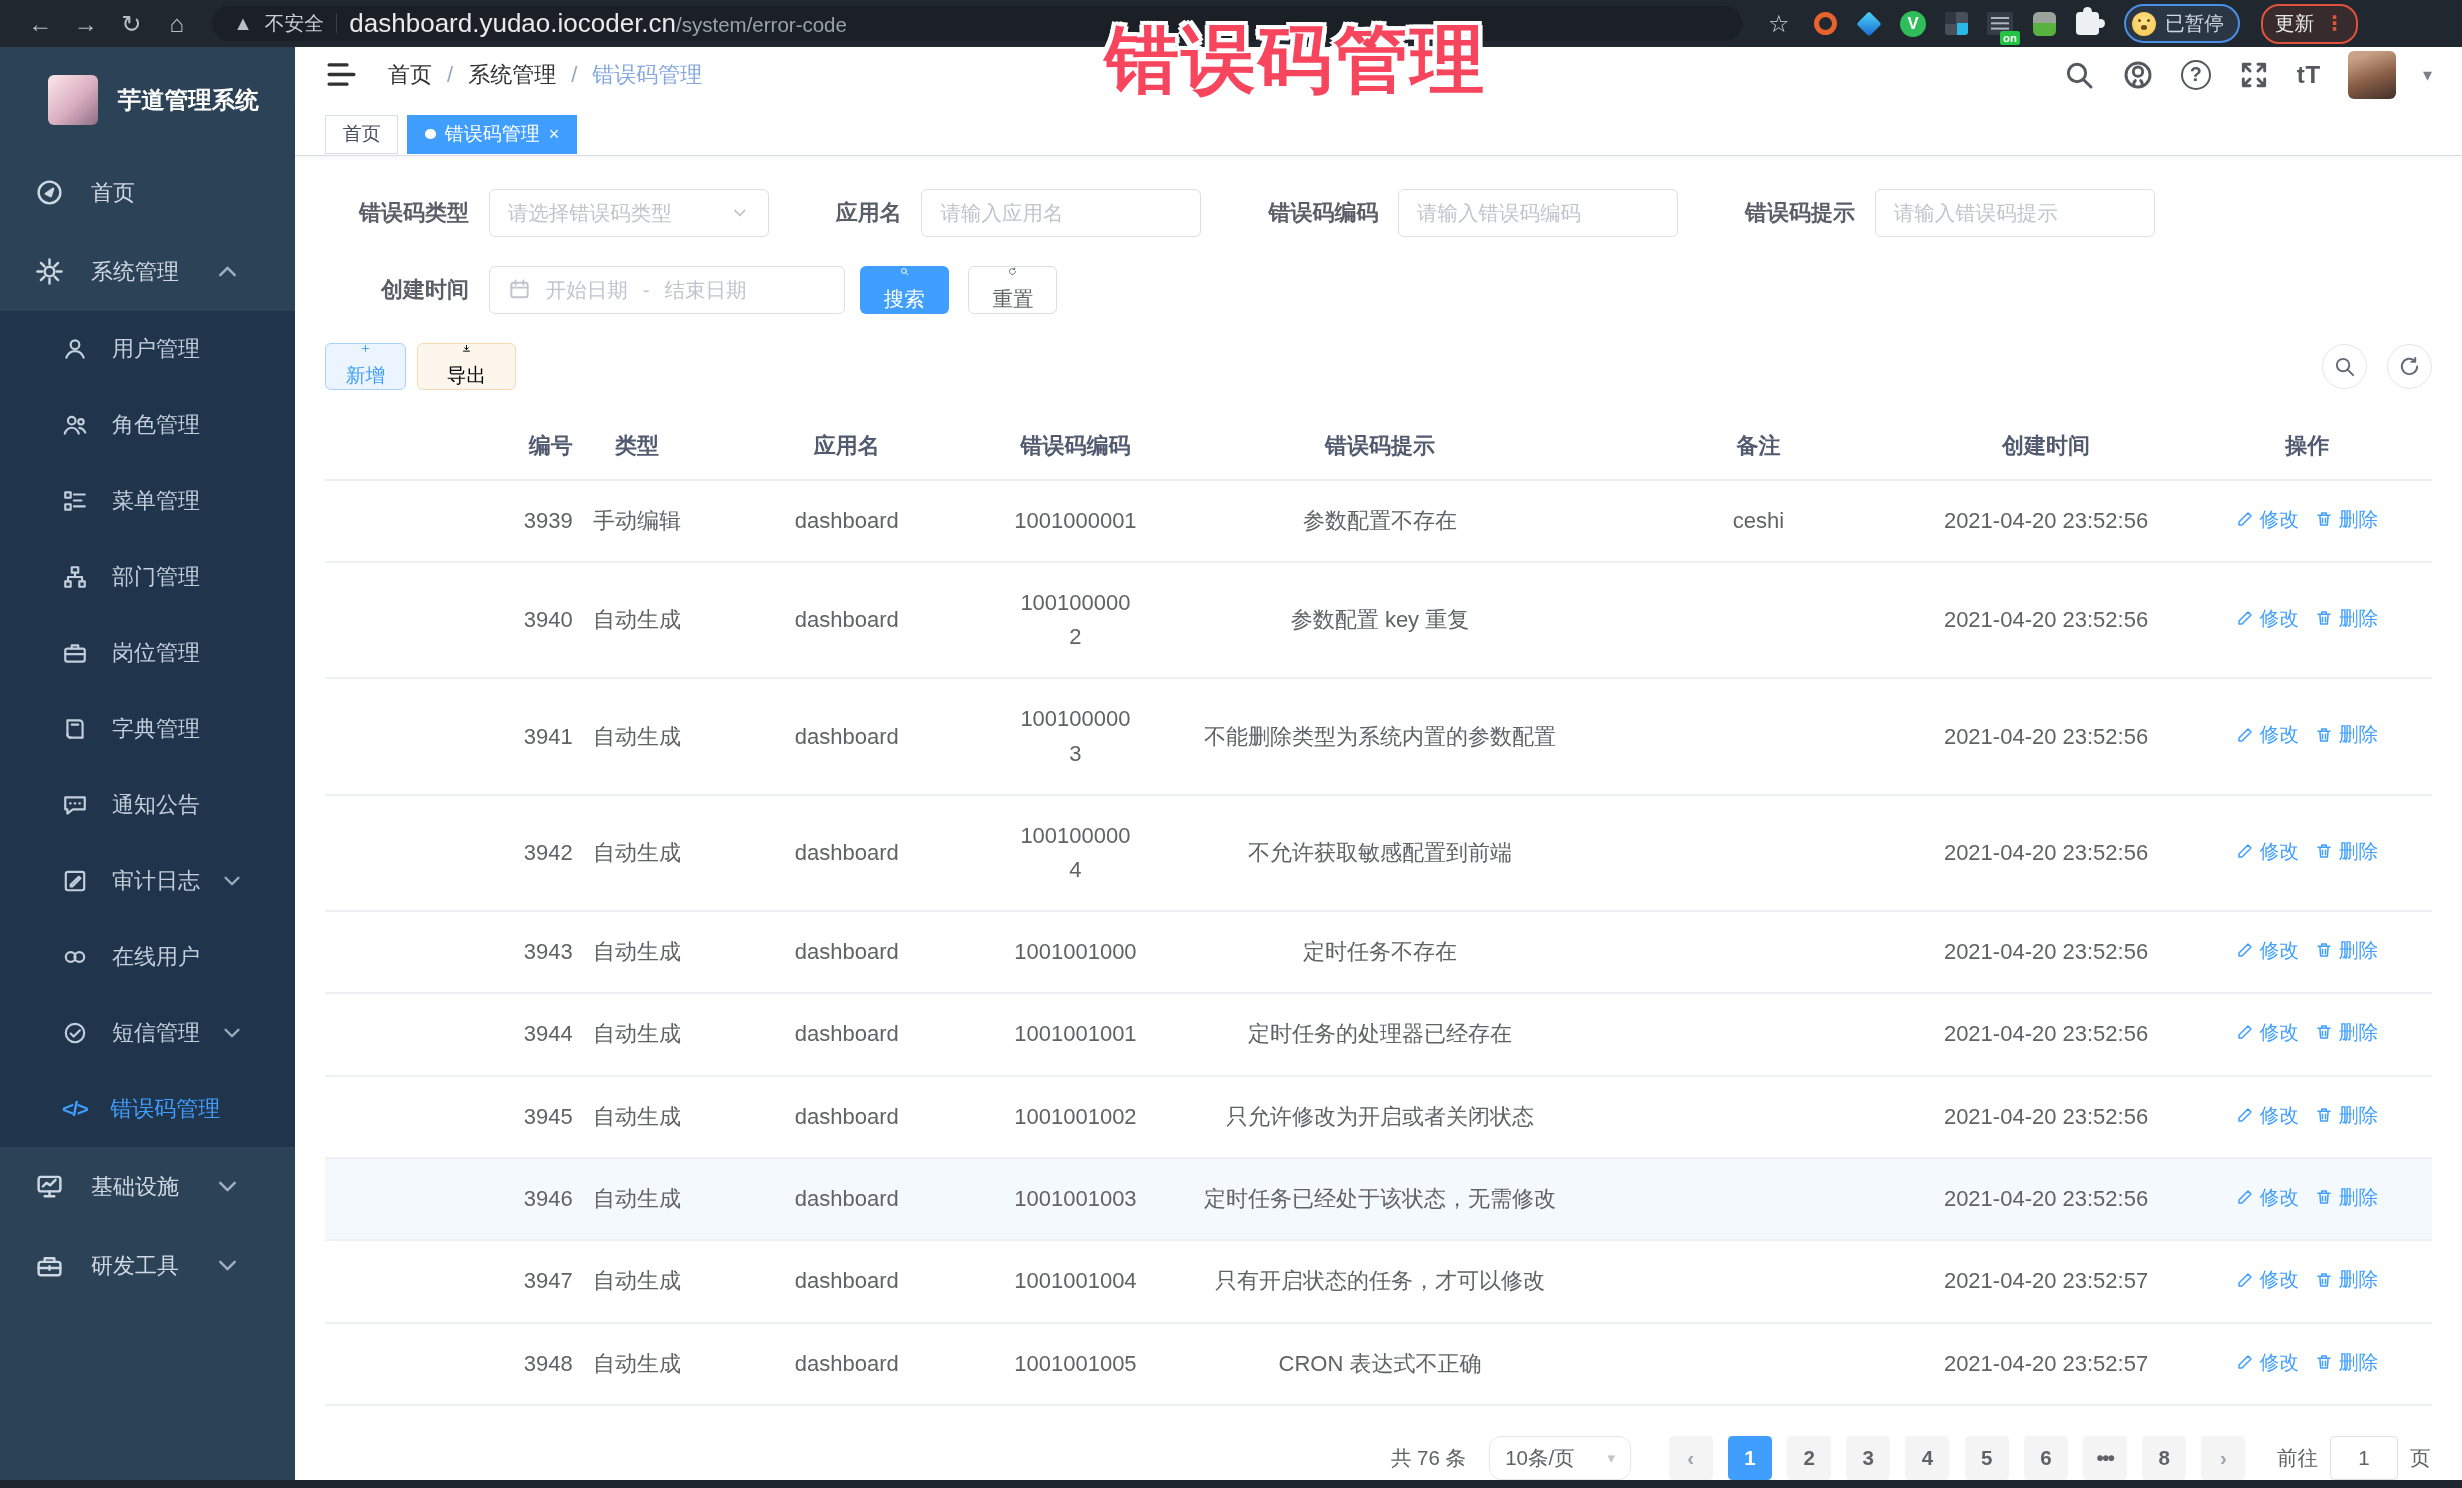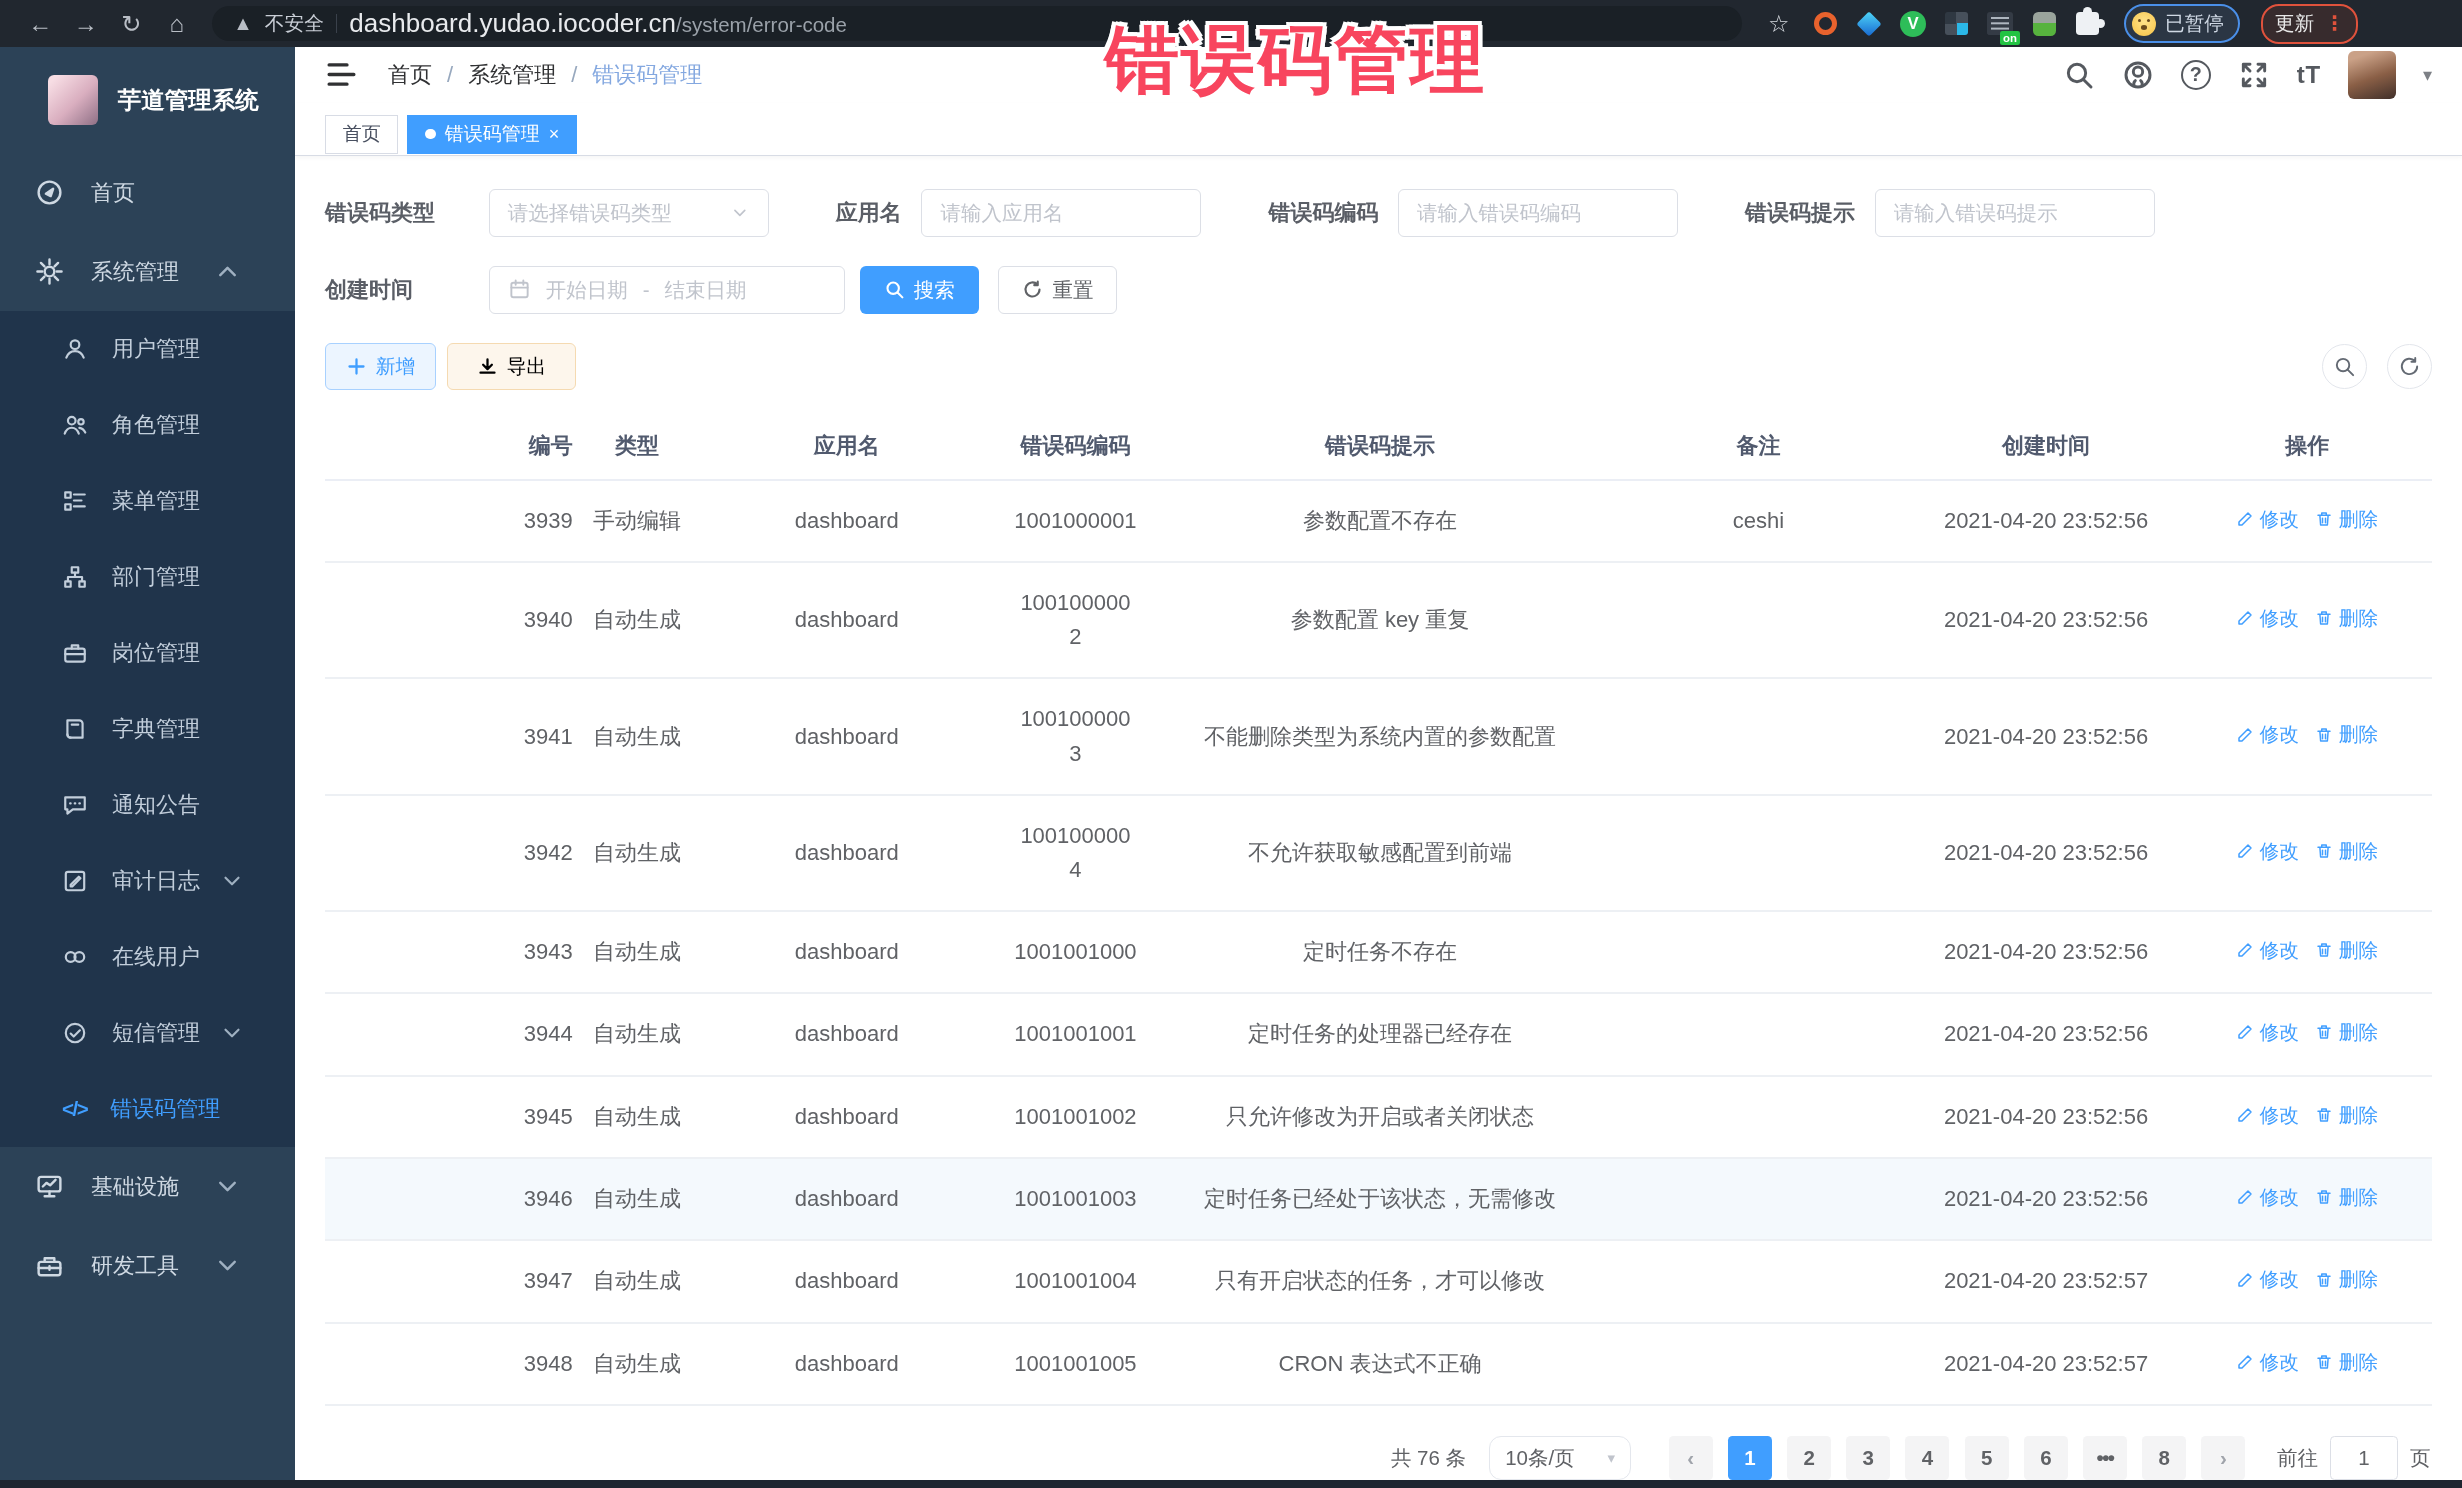--- a/index.html
+++ b/index.html
@@ -76,30 +76,30 @@
   .tab.active { background:#409eff; border-color:#409eff; color:#fff; }
   .tab .dot { width:10.6px; height:10.6px; border-radius:50%; background:#fff; }
   .tab .x { font-size:18px; }
 
   .content { flex:1; padding:33px 30px 0; }
 
   
   .frow { display:flex; align-items:center; margin-bottom:29px; }
   .f-item { display:flex; align-items:center; margin-right:67px; }
   .f-label { font-size:22px; color:#5a5e66; font-weight:600; margin-right:19.7px; white-space:nowrap; }
-  .f-label.first { width:144px; }
+  .f-label.first { width:144px; text-align:right; }
   .box { height:48px; border:1.5px solid #dcdfe6; border-radius:6px; background:#fff; display:flex; align-items:center; padding:0 18px; font-size:20.5px; }
   .sel { width:280px; justify-content:space-between; color:#c0c4cc; }
   .w370 { width:280px; }
   input.raw { border:none; outline:none; width:100%; font-size:20.5px; color:#606266; font-family:inherit; background:transparent; }
   input::placeholder { color:#c0c4cc; }
   .drange { width:356px; gap:15px; color:#c0c4cc; }
   .drange .ph { font-size:20.5px; }
   .cal { width:23px; height:23px; color:#c0c4cc; flex-shrink:0; }
-  .btn { height:48px; border-radius:6px; font-size:20.5px; display:inline-flex; align-items:center; gap:9px; padding:0 23px; border:1.5px solid transparent; cursor:pointer; font-family:inherit; }
+  .btn { height:48px; border-radius:6px; font-size:20.5px; display:inline-flex; align-items:center; gap:9px; padding:0 23px; border:1.5px solid transparent; cursor:pointer; font-family:inherit;flex-direction:column; }
   .btn-primary { background:#409eff; color:#fff; }
   .btn-plain { background:#fff; border-color:#dcdfe6; color:#606266; }
   .bico { width:21px; height:21px; }
 
   
   .tool-row { display:flex; align-items:center; margin:1.5px 0 23px; }
   .btn-add { background:#ecf5ff; border-color:#a8d1ff; color:#409eff; height:47px; font-size:19.7px; padding:0 19.7px; margin-right:11px; }
   .btn-export { background:#fdf6ec; border-color:#f5dab1; color:#000000; height:47px; font-size:19.7px; padding:0 29px;align-items:center; }
   .tool-right { margin-left:auto; display:flex; gap:19.7px; }
   .circle-btn { width:45px; height:45px; border-radius:50%; border:1.5px solid #e3e6ec; background:#fff; display:flex; align-items:center; justify-content:center; color:#646a73; cursor:pointer; }

